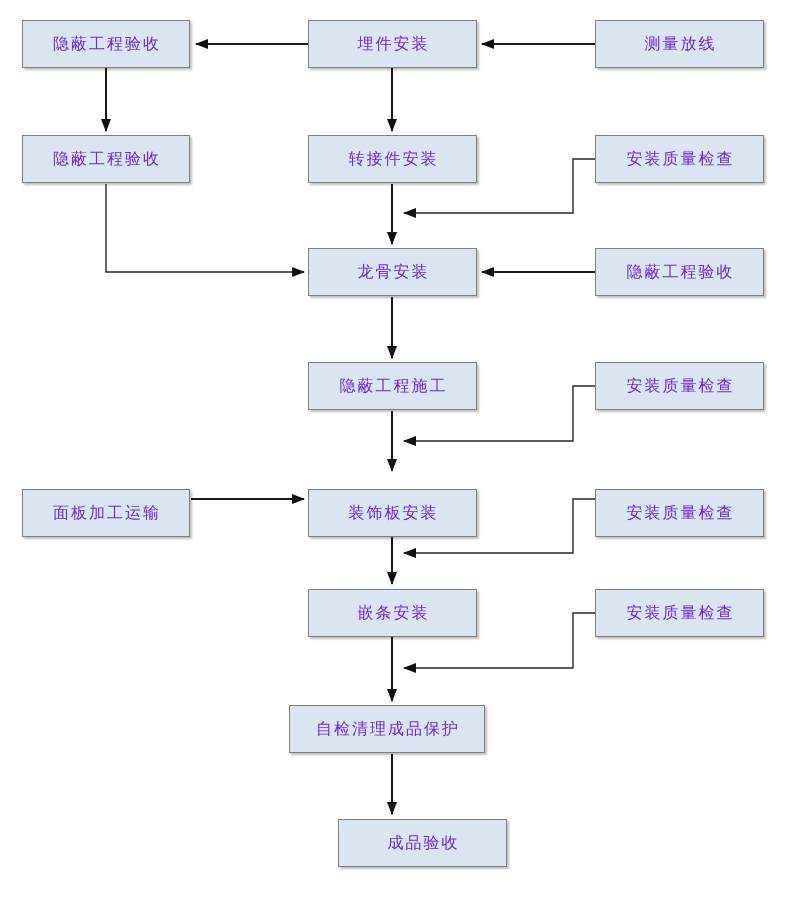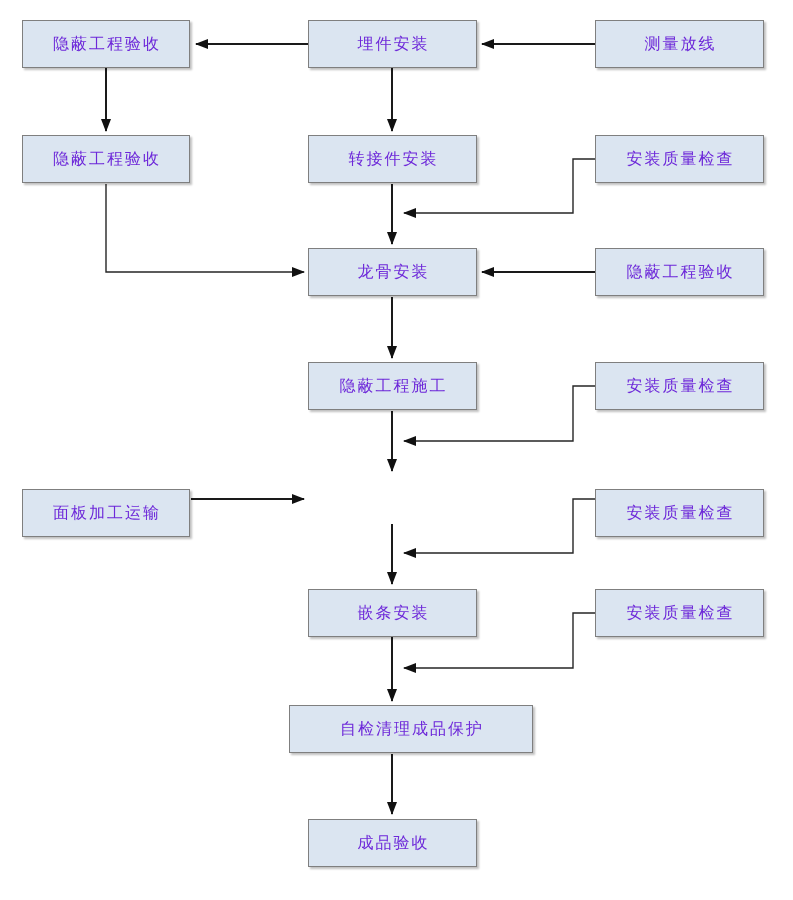--- a/index.html
+++ b/index.html
@@ -20,34 +20,34 @@
     box-shadow:1.5px 2px 2px rgba(0,0,0,0.25);
     display:flex;align-items:center;justify-content:center;
     font-size:16px;
     color:#6d28d9;
     letter-spacing:2px;
     text-indent:2px;
     white-space:nowrap;
   }
   .w-std{width:169px;}
   .w-left{width:168px;}
-  .w-wide{width:244px;}
+  .w-wide{width:196px;}
   
   .col-l{left:22px;}
   .col-c{left:308px;}
   .col-r{left:595px;}
   
   .row-1{top:20px;}
   .row-2{top:135px;}
   .row-3{top:248px;}
   .row-4{top:362px;font-family:Liberation Mono, monospace;}
   .row-5{top:489px;}
   .row-6{top:589px;}
   .row-7{top:705px;}
-  .row-8{top:819px;}
+  .row-8{top:819px;margin-left:30px;}
   .n16{left:289px;}
   .edge-main{stroke:#1a1a1a;stroke-width:2;fill:none;}
   .edge-thin{stroke:#262626;stroke-width:1.4;fill:none;}
 </style>
 </head>
 <body>
 
 <div class="canvas">
 
   <svg class="edges" viewBox="0 0 793 900" xmlns="http://www.w3.org/2000/svg">
@@ -83,20 +83,21 @@
   <div class="node w-std col-c row-2">转接件安装</div>
   <div class="node w-std col-r row-2">安装质量检查</div>
 
   <div class="node w-std col-c row-3">龙骨安装</div>
   <div class="node w-std col-r row-3">隐蔽工程验收</div>
 
   <div class="node w-std col-c row-4">隐蔽工程施工</div>
   <div class="node w-std col-r row-4">安装质量检查</div>
 
   <div class="node w-left col-l row-5">面板加工运输</div>
+  <div class="node w-std col-c row-5">装饰板安装</div>
   <div class="node w-std col-r row-5">安装质量检查</div>
 
   <div class="node w-std col-c row-6">嵌条安装</div>
   <div class="node w-std col-r row-6">安装质量检查</div>
 
   <div class="node w-wide n16 row-7">自检清理成品保护</div>
 
   <div class="node w-std col-c row-8">成品验收</div>
 
 </div>

